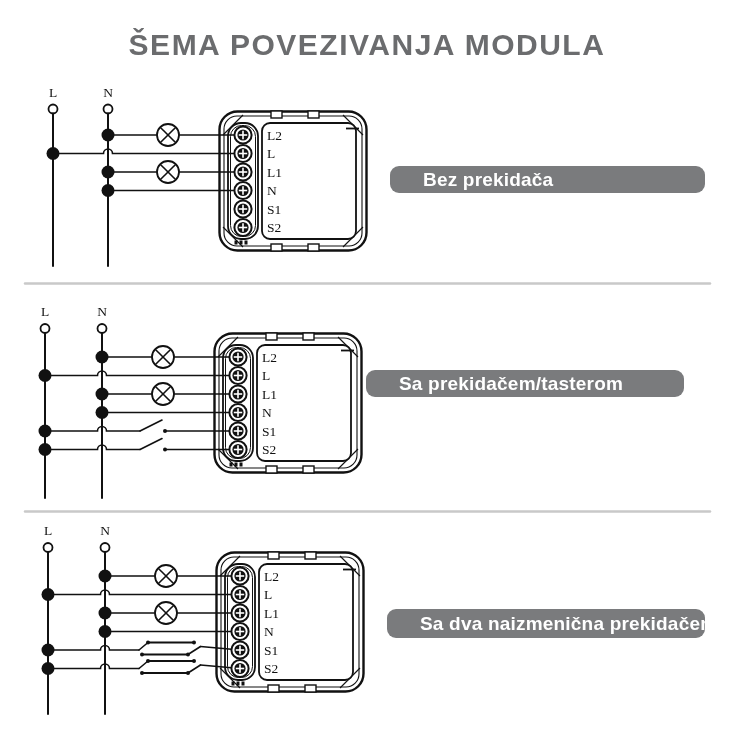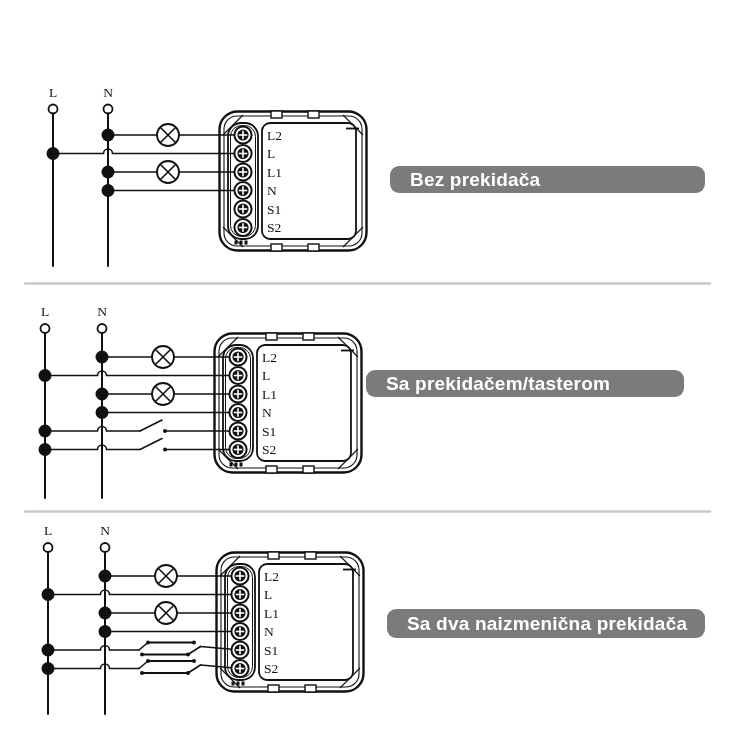--- a/index.html
+++ b/index.html
@@ -7,21 +7,21 @@
     position:relative;width:734px;height:734px;background:#fff;overflow:hidden;
     font-family:"Liberation Sans",sans-serif;
   }
   .title{
     position:absolute;top:28px;left:0;width:734px;margin:0;
     text-align:center;font-size:30px;font-weight:800;letter-spacing:1.5px;
     color:var(--title,#6b6c6e);
   }
   .badge{
     position:absolute;display:flex;align-items:center;box-sizing:border-box;
-    padding-left:20px;border-radius:9px;
+    padding-left:33px;border-radius:9px;
     background:var(--badge_background,#7a7b7d);color:var(--badge_text,#fff);
     font-size:19px;font-weight:600;letter-spacing:.2px;white-space:nowrap;
   }
   .badge1{left:390px;top:166px;width:315px;height:27px;}
   .badge2{left:366px;top:370px;width:318px;height:27px;}
   .badge3{left:387px;top:609px;width:318px;height:29px;}
   svg.canvas{position:absolute;left:0;top:0;}
   .wire{stroke:var(--wire,#111);stroke-width:2;fill:none;stroke-linecap:round;}
   .w16{stroke-width:1.6;}
   .w18{stroke-width:1.8;}
@@ -29,20 +29,21 @@
   .hollow{fill:#fff;stroke:var(--wire,#111);stroke-width:1.8;}
   .lbl{font-family:"Liberation Serif",serif;font-size:13.5px;fill:#111;}
   .tlbl{font-family:"Liberation Serif",serif;font-size:13.5px;fill:#111;}
   .divider{stroke:var(--divider,#c9c9c9);stroke-width:2.5;stroke-linecap:round;}
 </style>
 </head>
 <body>
 
 <div class="page">
 
+  <h1 class="title">ŠEMA POVEZIVANJA MODULA</h1>
 
   <svg class="canvas" width="734" height="734" viewBox="0 0 734 734">
     <defs>
       <g id="screw">
         <circle r="8.6" fill="#fff" stroke="#111" stroke-width="2"></circle>
         <circle r="5.6" fill="#111"></circle>
         <line x1="-4.2" y1="0" x2="4.2" y2="0" stroke="#fff" stroke-width="1.6"></line>
         <line x1="0" y1="-4.2" x2="0" y2="4.2" stroke="#fff" stroke-width="1.6"></line>
       </g>
       <g id="lamp">
@@ -236,15 +237,15 @@
         <text class="tlbl" x="49" y="66.5">L1</text>
         <text class="tlbl" x="49" y="85">N</text>
         <text class="tlbl" x="49" y="103.5">S1</text>
         <text class="tlbl" x="49" y="122">S2</text>
       </g>
     </g>
   </svg>
 
   <div class="badge badge1">Bez prekidača</div>
   <div class="badge badge2">Sa prekidačem/tasterom</div>
-  <div class="badge badge3">Sa dva naizmenična prekidača</div>
+  <div class="badge badge3">Sa dva naizmenična prekidačem</div>
 
 </div>
 
 </body></html>

